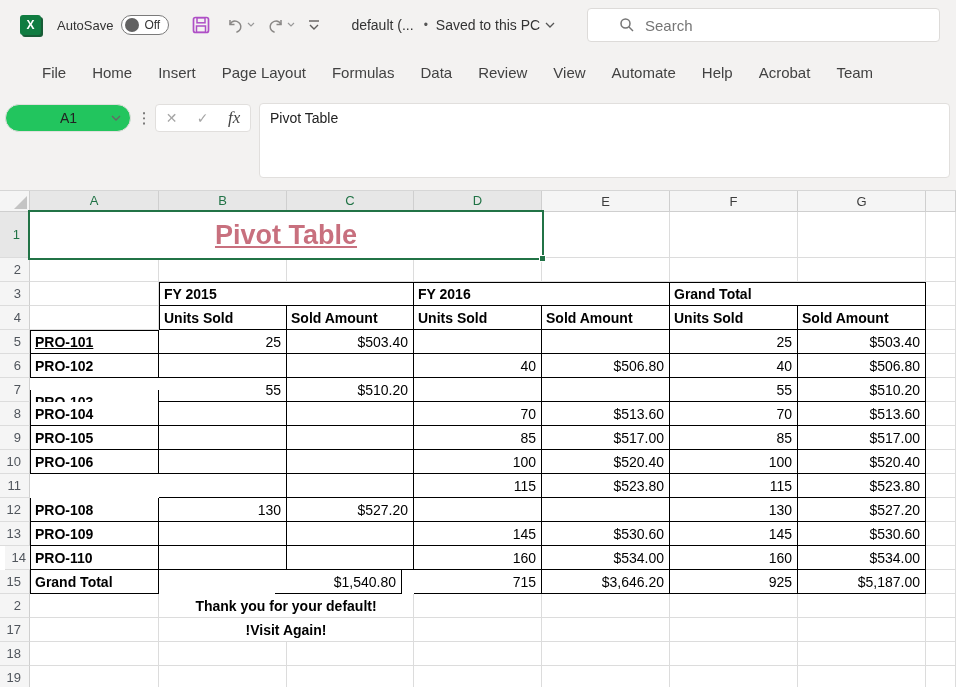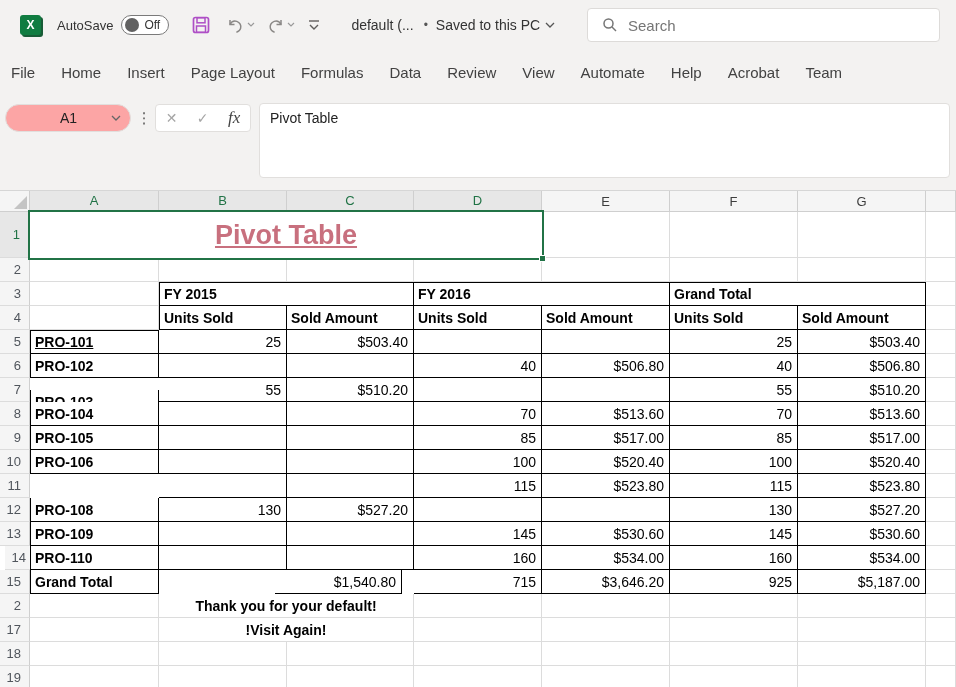--- a/index.html
+++ b/index.html
@@ -14,33 +14,33 @@
   .as-label { margin-left:16px; font-size:13px; color:#333; }
   .toggle { margin-left:8px; width:48px; height:20px; border:1px solid #7a7a7a; border-radius:10px;
             background:#fff; display:flex; align-items:center; cursor:pointer; }
   .knob { width:14px; height:14px; border-radius:50%; background:#616161; margin-left:3px; }
   .tstate { font-size:12px; color:#333; margin-left:5px; }
   .qbtn { display:flex; align-items:center; gap:3px; cursor:pointer; }
   .doctitle { margin-left:30px; font-size:14px; color:#333; cursor:pointer;text-align:right; }
   .dot { margin-left:10px; font-size:12px; color:#555; }
   .docstatus { margin-left:8px; font-size:14px; color:#333; display:flex; align-items:center; gap:5px; cursor:pointer; }
   .search { position:absolute; left:587px; top:8px; width:353px; height:34px; background:#fff;
-            border:1px solid #dddbd9; border-radius:4px; display:flex; align-items:center; padding-left:14px; gap:10px; }
+            border:1px solid #dddbd9; border-radius:4px; display:flex; align-items:center; padding-left:31px; gap:10px; }
   .search input { border:none; outline:none; background:transparent; font-size:15px; color:#444; width:280px;
                   font-family:"Liberation Sans", sans-serif; }
   .search input::placeholder { color:#757575; }
 
   
-  .ribbontabs { height:45px; display:flex; align-items:center; gap:26px; padding-left:11px;
+  .ribbontabs { height:45px; display:flex; align-items:center; gap:26px; padding-left:42px;
                 font-size:15px; color:#424242; }
   .ribbontabs span { cursor:pointer; }
 
   
   .formularow { position:relative; height:95px; }
-  .namebox { position:absolute; left:5px; top:9px; width:126px; height:28px; background:#fca5a5;
+  .namebox { position:absolute; left:5px; top:9px; width:126px; height:28px; background:#22c55e;
              border:1px solid #e1dfdd; border-radius:14px; display:flex; align-items:center;padding-left:44px; }
   .namebox .nbval { flex:1; padding-left:10px; font-size:14px; color:#222; }
   .dots { position:absolute; left:137px; top:9px; width:14px; height:28px; display:flex; align-items:center;
           justify-content:center; color:#5a5a5a; font-size:15px; cursor:pointer; }
   .fxbox { position:absolute; left:155px; top:9px; width:96px; height:28px; background:#fff;
            border:1px solid #e1dfdd; border-radius:4px; display:flex; align-items:center; justify-content:space-around; }
   .fxbox .xg { color:#a6a6a6; font-size:14px; font-family:"DejaVu Sans", sans-serif; cursor:pointer; }
   .fxbox .fx { color:#444; font-size:17px; font-style:italic; font-family:"Liberation Serif", serif; cursor:pointer; }
   .fbar { position:absolute; left:259px; top:8px; width:691px; height:75px; background:#fff;
           border:1px solid #e1dfdd; border-radius:4px; padding:6px 10px; font-size:14px; color:#222; }

